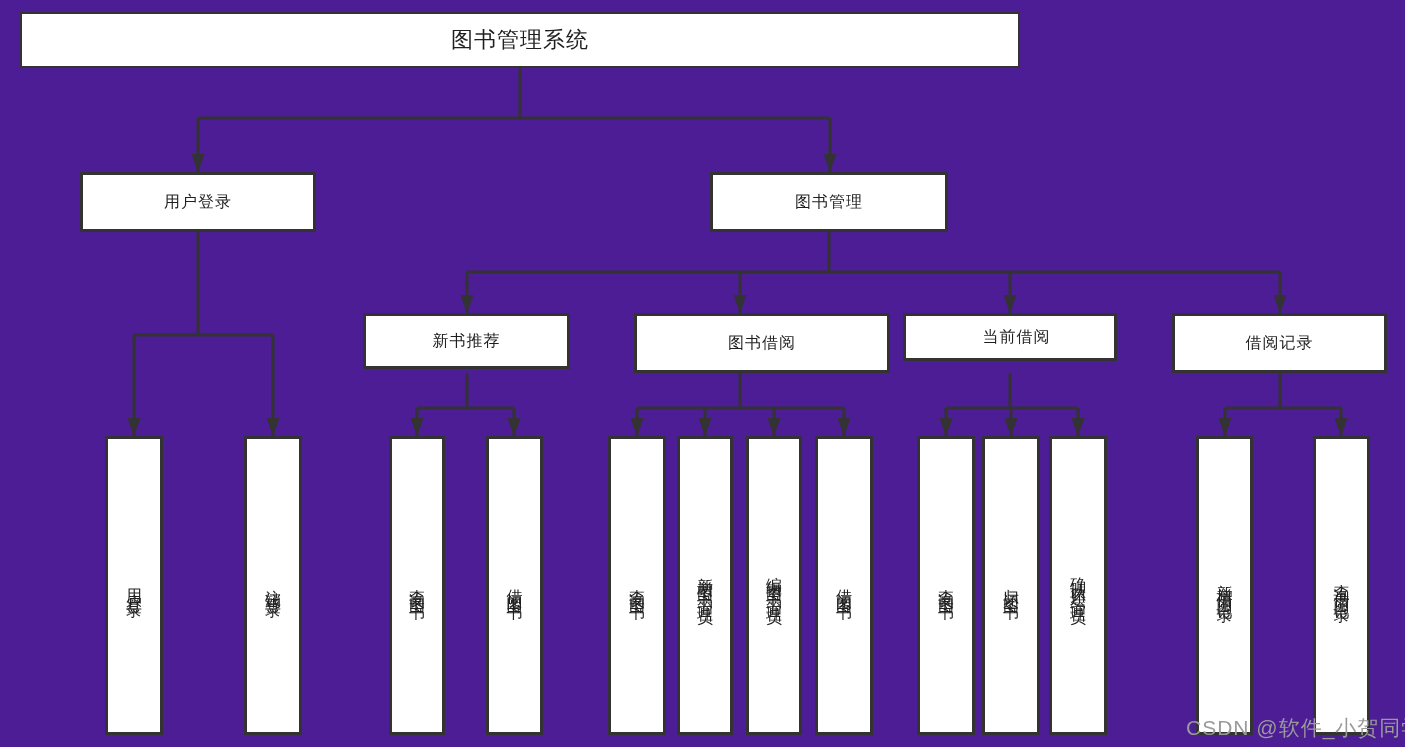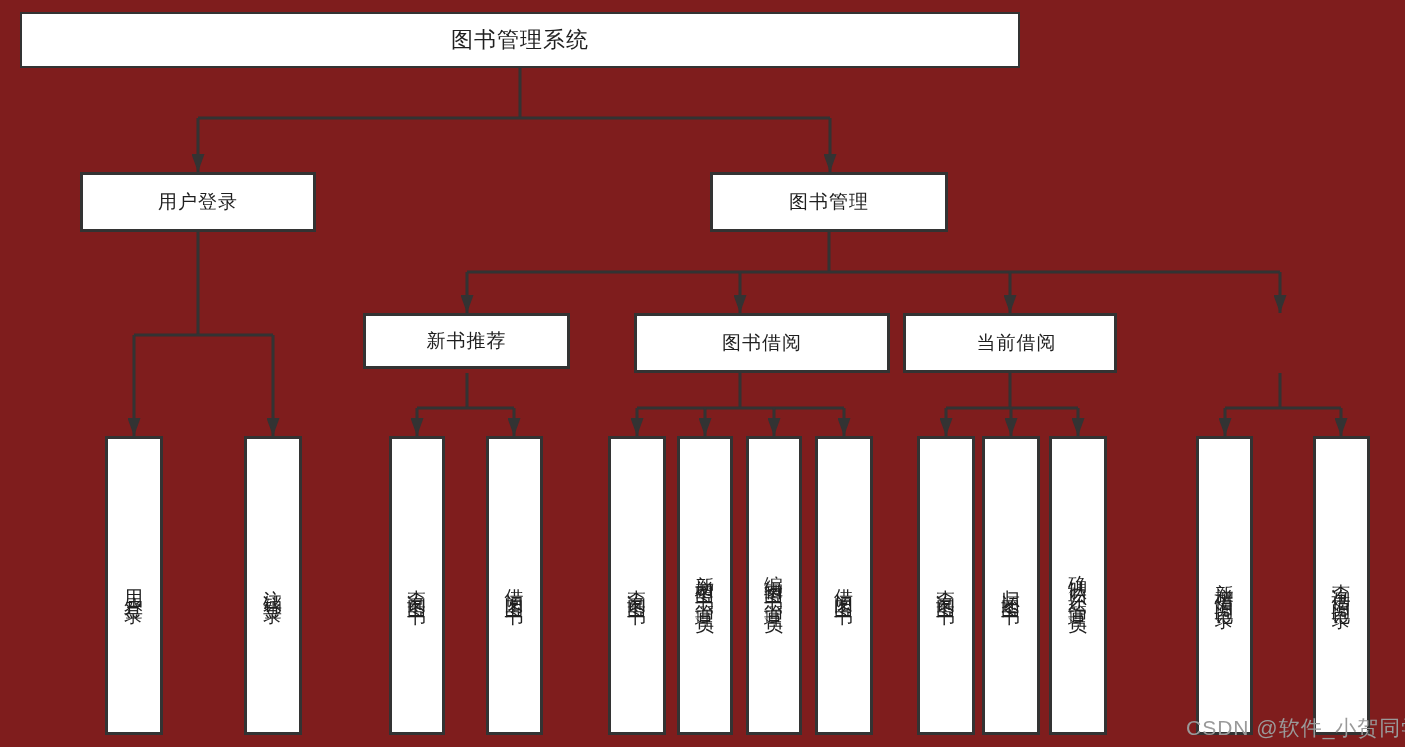--- a/index.html
+++ b/index.html
@@ -1,38 +1,38 @@
 <!DOCTYPE html>
 <html><head>
 <meta charset="utf-8">
 <style>
   html, body { margin: 0; padding: 0; background: #ffffff; }
   .canvas {
     position: relative;
     width: 1405px;
     height: 747px;
-    background: #7f1d1d;
+    background: #4c1d95;
     font-family: "Liberation Sans", "DejaVu Sans", sans-serif;
     color: #1f1f1f;
     overflow: hidden;
   }
   svg.connectors {
     position: absolute;
     left: 0; top: 0;
     z-index: 0;
   }
   .node {
     position: absolute;
     box-sizing: border-box;
     background: #ffffff;
     border: 3px solid #333333;
     display: flex;
     align-items: center;
     justify-content: center;
-    font-size: 19px;
+    font-size: 16px;
     letter-spacing: 1px;
     z-index: 1;
   }
   .node.root { border-width: 2px; font-size: 22px; }
   .node.leaf span {
     writing-mode: vertical-rl;
     text-orientation: mixed;
     letter-spacing: 0.30em;
     line-height: 1;
     white-space: nowrap;
@@ -125,22 +125,25 @@
   <div class="node" style="left:710px; top:172px; width:238px; height:60px;align-items:center;">
     <span>图书管理</span>
   </div>
 
   <div class="node" style="left:363px; top:313px; width:207px; height:56px;">
     <span>新书推荐</span>
   </div>
   <div class="node" style="left:634px; top:313px; width:256px; height:60px;">
     <span>图书借阅</span>
   </div>
-  <div class="node" style="left:903px; top:313px; width:214px; height:60px;padding-left:13px;">
+  <div class="node" style="left:903px; top:313px; width:214px; height:48px;padding-left:13px;">
     <span>当前借阅</span>
+  </div>
+  <div class="node" style="left:1172px; top:313px; width:215px; height:60px;">
+    <span>借阅记录</span>
   </div>
 
   <div class="node leaf" style="left:105px; top:436px; width:58px; height:299px;">
     <span>用户登录</span>
   </div>
   <div class="node leaf" style="left:244px; top:436px; width:58px; height:299px;">
     <span>注销登录</span>
   </div>
 
   <div class="node leaf" style="left:389px; top:436px; width:56px; height:299px;">

